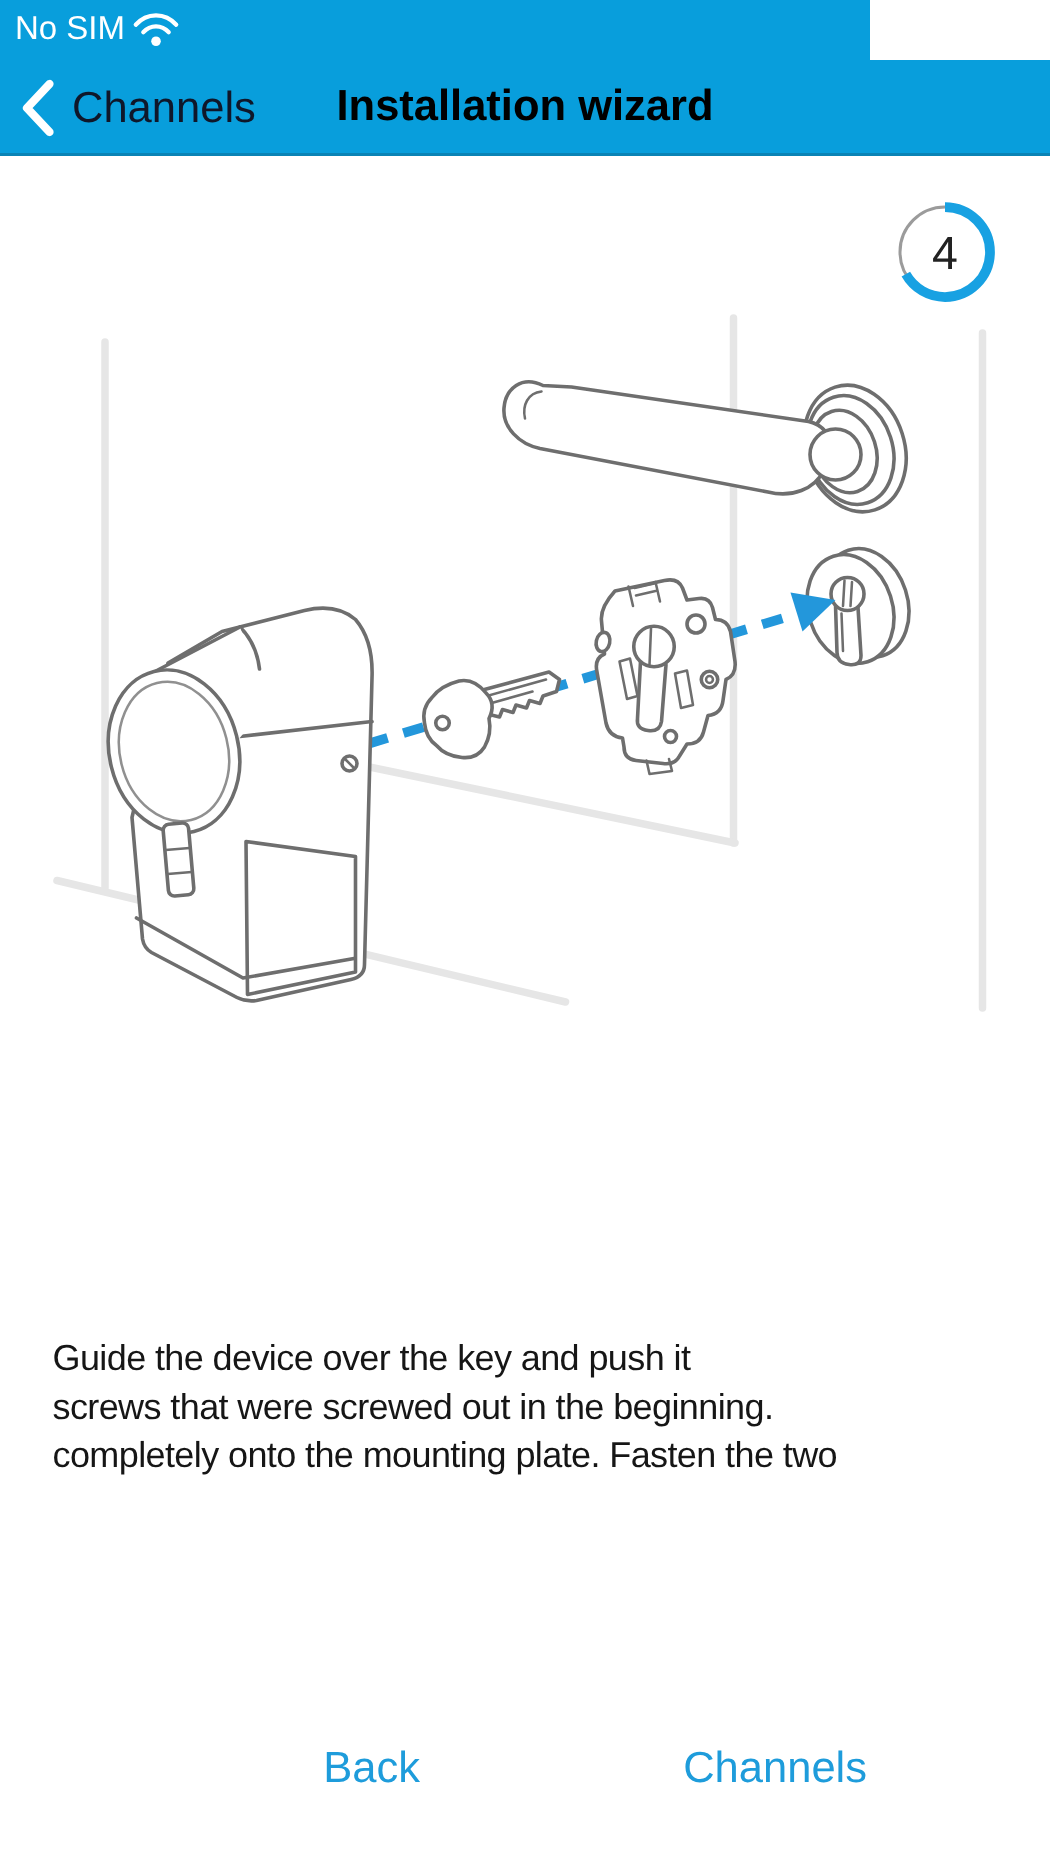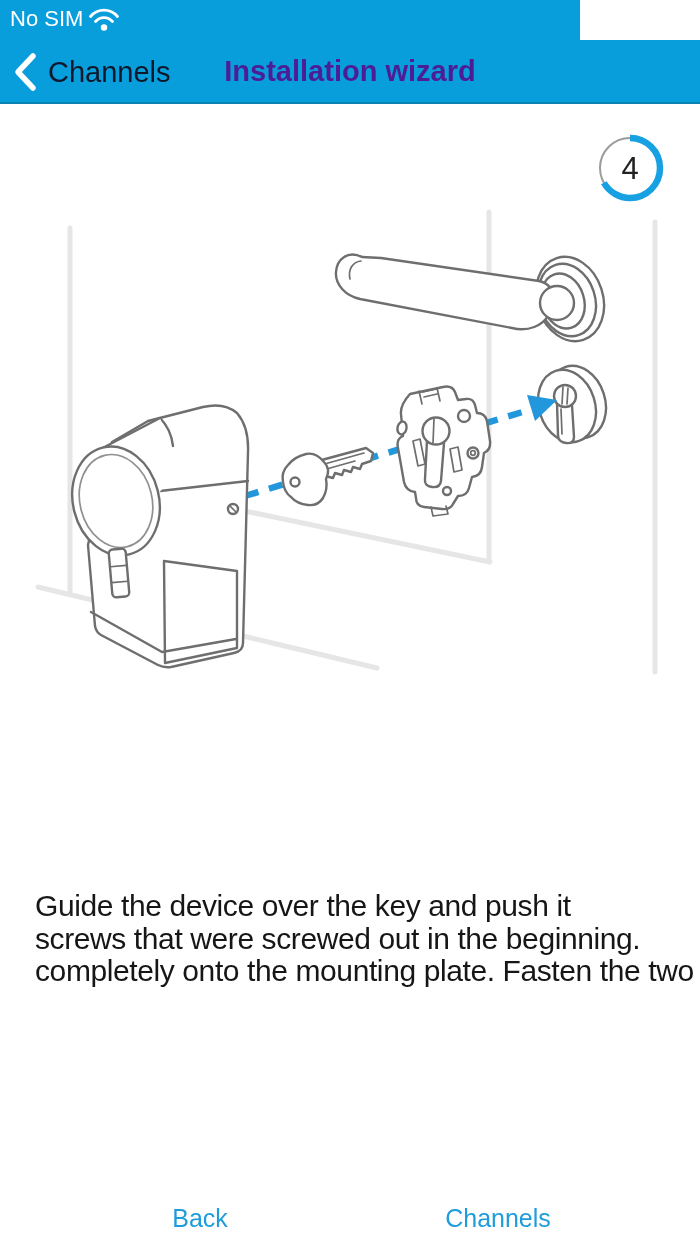--- a/index.html
+++ b/index.html
@@ -18,41 +18,41 @@
   .bt{position:absolute;left:618px;top:7px;}
   .batt{position:absolute;left:642px;top:8px;}
   .nav-bar{
     position:absolute;top:40px;left:0;width:700px;height:64px;
     background:var(--header-bg,#089EDC);color:#fff;z-index:5;
     border-bottom:2px solid rgba(15,80,110,.35);box-sizing:border-box;
   }
   .nav-back{position:absolute;left:12px;top:0;height:64px;display:flex;align-items:center;cursor:pointer;}
   .nav-back-label{font-size:29px;color:#0f172a;margin-left:10px;}
   .nav-title{position:absolute;left:0;top:0;width:700px;height:64px;line-height:62px;text-align:center;
-    font-size:29px;font-weight:bold;color:#4c1d95;pointer-events:none;}
+    font-size:29px;font-weight:bold;color:#000000;pointer-events:none;}
   
   .art{position:absolute;left:0;top:0;z-index:1;}
   .ink{stroke:var(--line-art,#6E6E6E);stroke-width:2.4;fill:none;stroke-linecap:round;stroke-linejoin:round;}
   .inkf{stroke:var(--line-art,#6E6E6E);stroke-width:2.4;fill:#fff;stroke-linecap:round;stroke-linejoin:round;}
   .thin{stroke-width:1.7;}
   .lite{stroke:#909090;}
   .bgl{stroke:var(--bg-line,#E6E6E6);stroke-width:5;fill:none;stroke-linecap:round;}
   .dash{stroke:var(--arrow-blue,#2397DB);stroke-width:6.5;stroke-dasharray:14 11;fill:none;}
   .ring-track{stroke:var(--ring-track,#9B9B9B);stroke-width:2;fill:none;}
   .ring-arc{stroke:var(--ring-blue,#18A1E2);stroke-width:6.5;fill:none;}
   .step-num{font-family:"Liberation Sans",sans-serif;font-size:31px;fill:#222;}
   
   .instruction{
     position:absolute;left:35px;top:890px;width:650px;z-index:2;
-    font-size:30px;line-height:32.6px;letter-spacing:-0.4px;color:var(--text,#161616);
+    font-size:24px;line-height:32.6px;letter-spacing:-0.4px;color:var(--text,#161616);
   }
   .instruction div{white-space:nowrap;}
   .footer-btn{
-    position:absolute;top:1204px;width:160px;text-align:center;z-index:4;
-    font-size:25px;color:var(--accent-text,#1E9CDB);cursor:pointer;
+    position:absolute;top:1163px;width:160px;text-align:right;z-index:4;
+    font-size:29px;color:var(--accent-text,#1E9CDB);cursor:pointer;
   }
   .btn-back{left:120px;}
   .btn-continue{left:418px;}
 </style>
 </head>
 <body>
 
 <div class="screen">
 
   <div class="status-bar">

